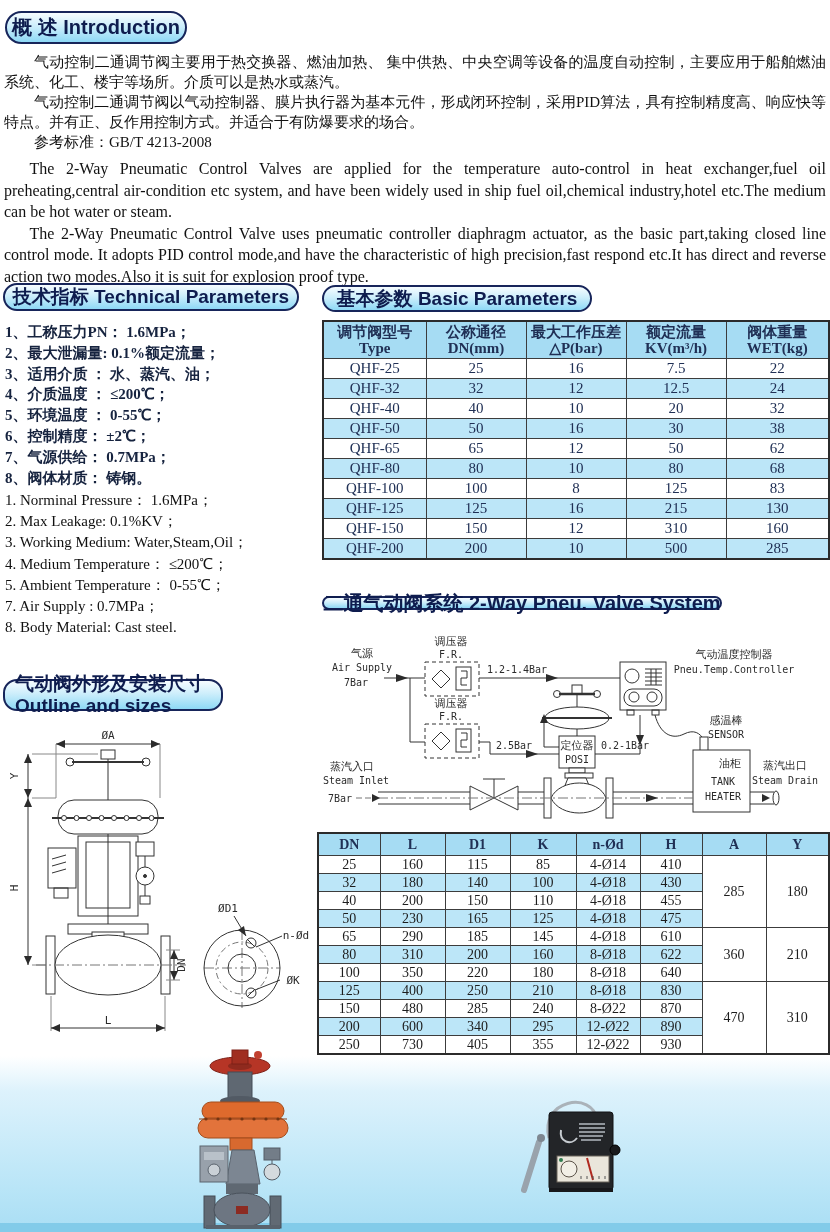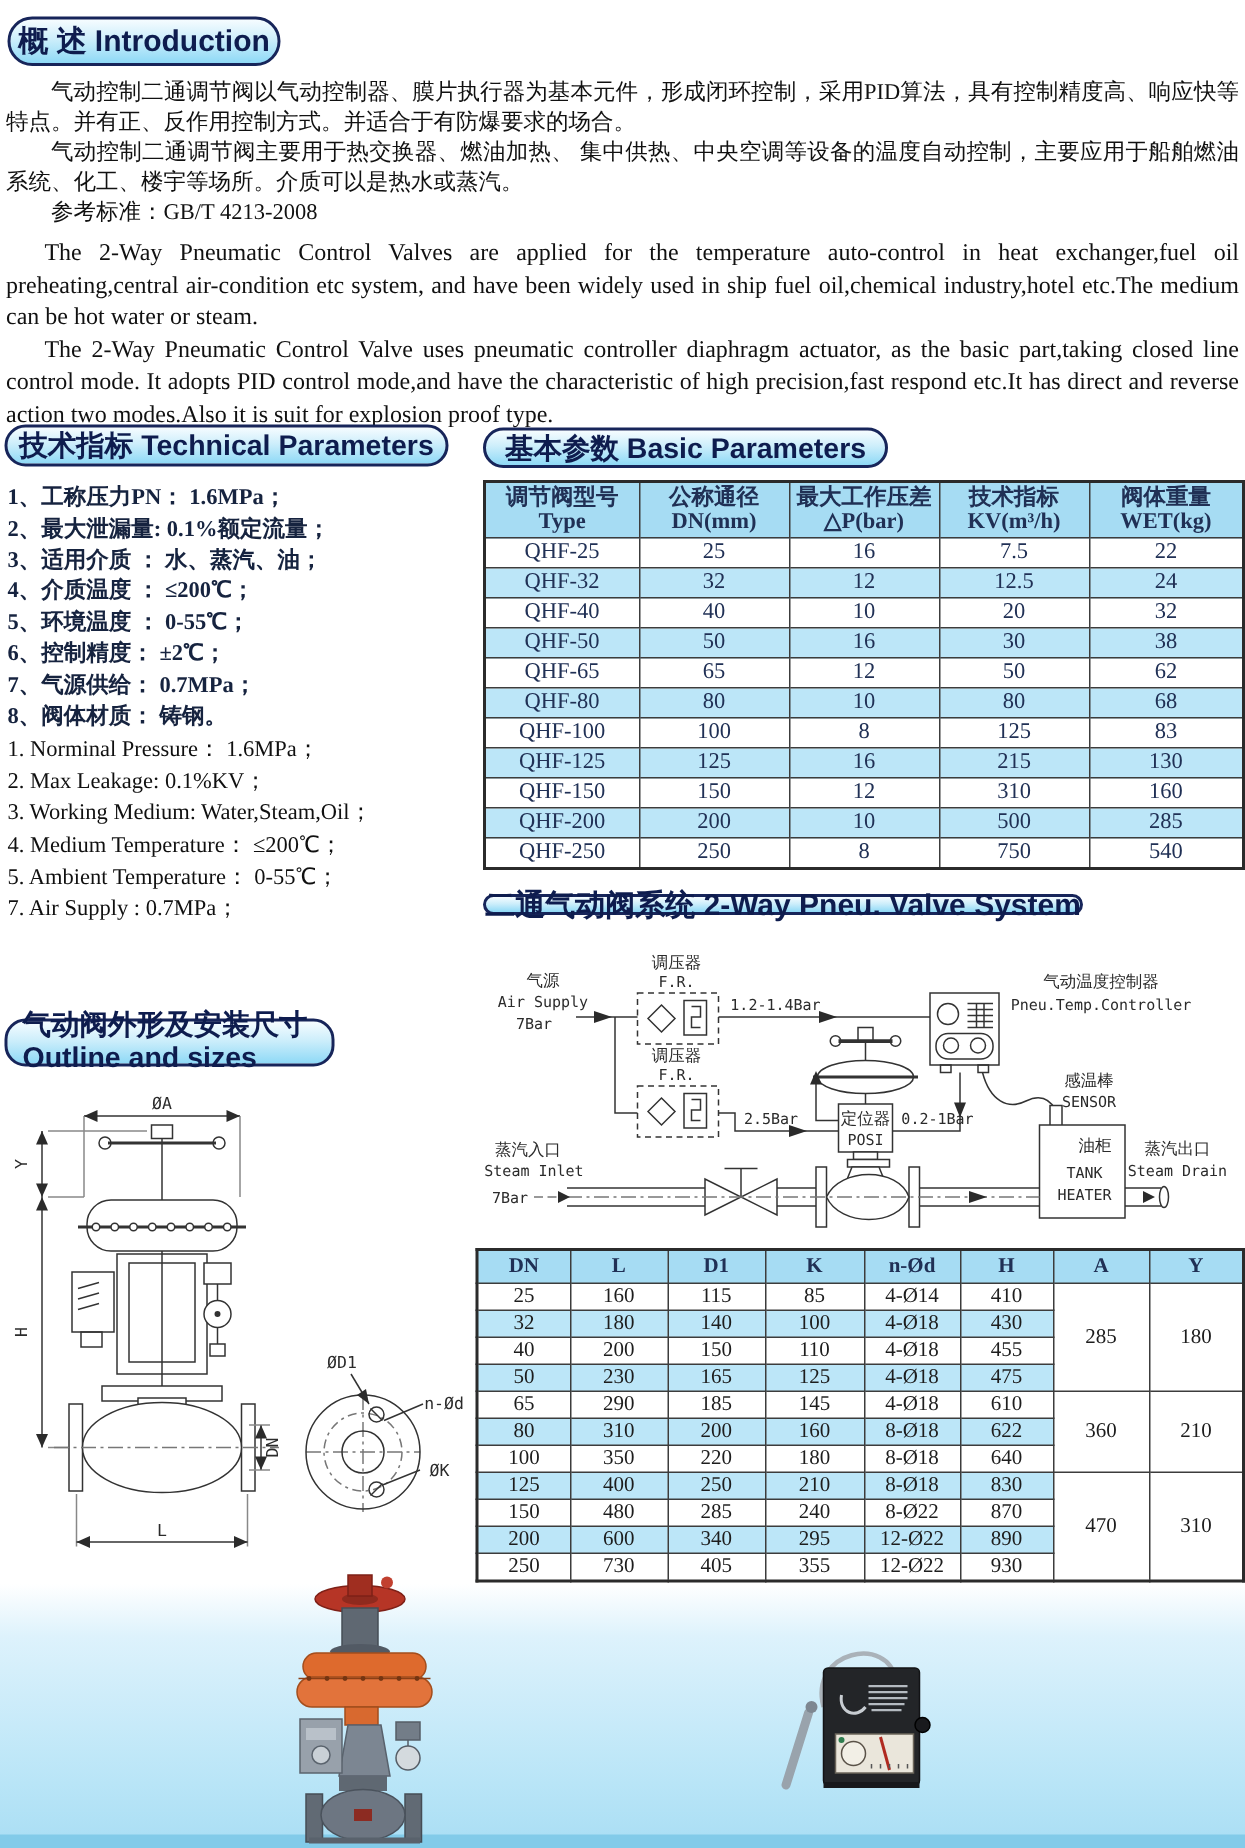--- a/index.html
+++ b/index.html
@@ -40,22 +40,22 @@
   .bottom-bg{position:absolute;left:0;top:1056px;width:830px;height:176px;
       background:linear-gradient(180deg,#ffffff 0%,#ddf2fc 20%,#b9e5f7 75%,#a9def4 100%);}
   .bottom-strip{position:absolute;left:0;top:1223px;width:830px;height:9px;background:#82cbe9;}
 </style>
 </head>
 <body>
 
 <div class="pill" style="left:5px;top:11px;width:182px;height:33px;font-size:20px;">概 述 Introduction</div>
 
 <div class="abs" style="left:4px;top:52px;width:822px;">
+  <p class="cnp">气动控制二通调节阀主要用于热交换器、燃油加热、 集中供热、中央空调等设备的温度自动控制，主要应用于船舶燃油系统、化工、楼宇等场所。介质可以是热水或蒸汽。</p>
   <p class="cnp">气动控制二通调节阀以气动控制器、膜片执行器为基本元件，形成闭环控制，采用PID算法，具有控制精度高、响应快等特点。并有正、反作用控制方式。并适合于有防爆要求的场合。</p>
-  <p class="cnp">气动控制二通调节阀主要用于热交换器、燃油加热、 集中供热、中央空调等设备的温度自动控制，主要应用于船舶燃油系统、化工、楼宇等场所。介质可以是热水或蒸汽。</p>
   <p class="cnp">参考标准：GB/T 4213-2008</p>
   <div style="height:6px;"></div>
   <p class="enp">The 2-Way Pneumatic Control Valves are applied for the temperature auto-control in heat exchanger,fuel oil preheating,central air-condition etc system, and have been widely used in ship fuel oil,chemical industry,hotel etc.The medium can be hot water or steam.</p>
   <p class="enp">The 2-Way Pneumatic Control Valve uses pneumatic controller  diaphragm actuator, as the basic part,taking closed line control mode. It adopts PID control mode,and have the characteristic of high precision,fast respond etc.It has direct and reverse action two modes.Also it is suit for explosion proof type.</p>
 </div>
 
 <div class="pill" style="left:3px;top:283px;width:296px;height:28px;font-size:19px;">技术指标 Technical Parameters</div>
 
 <ul class="plist cnlist abs" style="left:5px;top:322px;width:300px;">
   <li>1、工称压力PN： 1.6MPa；</li>
@@ -68,20 +68,21 @@
   <li>8、阀体材质： 铸钢。</li>
 </ul>
 
 <ul class="plist enlist abs" style="left:5px;top:490px;width:305px;">
   <li>1. Norminal Pressure：  1.6MPa；</li>
   <li>2. Max Leakage: 0.1%KV；</li>
   <li>3. Working Medium: Water,Steam,Oil；</li>
   <li>4. Medium Temperature：  ≤200℃；</li>
   <li>5. Ambient Temperature：  0-55℃；</li>
   <li>7. Air Supply : 0.7MPa；</li>
+  <li>8. Body Material: Cast steel.</li>
 </ul>
 
 <div class="pill" style="left:322px;top:285px;width:270px;height:27px;font-size:19px;">基本参数 Basic Parameters</div>
 
 <table class="dtable basic abs" style="left:322px;top:320px;">
   <colgroup>
       <col style="width:103px">
       <col style="width:100px">
       <col style="width:100px">
       <col style="width:100px">
@@ -95,21 +96,21 @@
         </th>
     <th>
           <div>公称通径</div>
           <div>DN(mm)</div>
         </th>
     <th>
           <div>最大工作压差</div>
           <div>△P(bar)</div>
         </th>
     <th>
-          <div>技术指标</div>
+          <div>额定流量</div>
           <div>KV(m³/h)</div>
         </th>
     <th>
           <div>阀体重量</div>
           <div>WET(kg)</div>
         </th>
   </tr>
   <tr>
         <td>QHF-25</td>
         <td>25</td>
@@ -172,27 +173,20 @@
         <td>12</td>
         <td>310</td>
         <td>160</td>
       </tr>
   <tr class="blue">
         <td>QHF-200</td>
         <td>200</td>
         <td>10</td>
         <td>500</td>
         <td>285</td>
-      </tr>
-  <tr>
-        <td>QHF-250</td>
-        <td>250</td>
-        <td>8</td>
-        <td>750</td>
-        <td>540</td>
       </tr>
 </tbody>
   </table>
 
 <div class="pill" style="left:322px;top:596px;width:400px;height:14px;font-size:20px;">二通气动阀系统 2-Way Pneu. Valve System</div>
 
 <svg class="abs" style="left:322px;top:630px;" width="506" height="200" viewBox="0 0 506 200">
   <g stroke="#333" stroke-width="1" fill="none">
     <line x1="62" y1="48" x2="103" y2="48"></line>
     <polyline points="88,48 88,112 103,112"></polyline>

